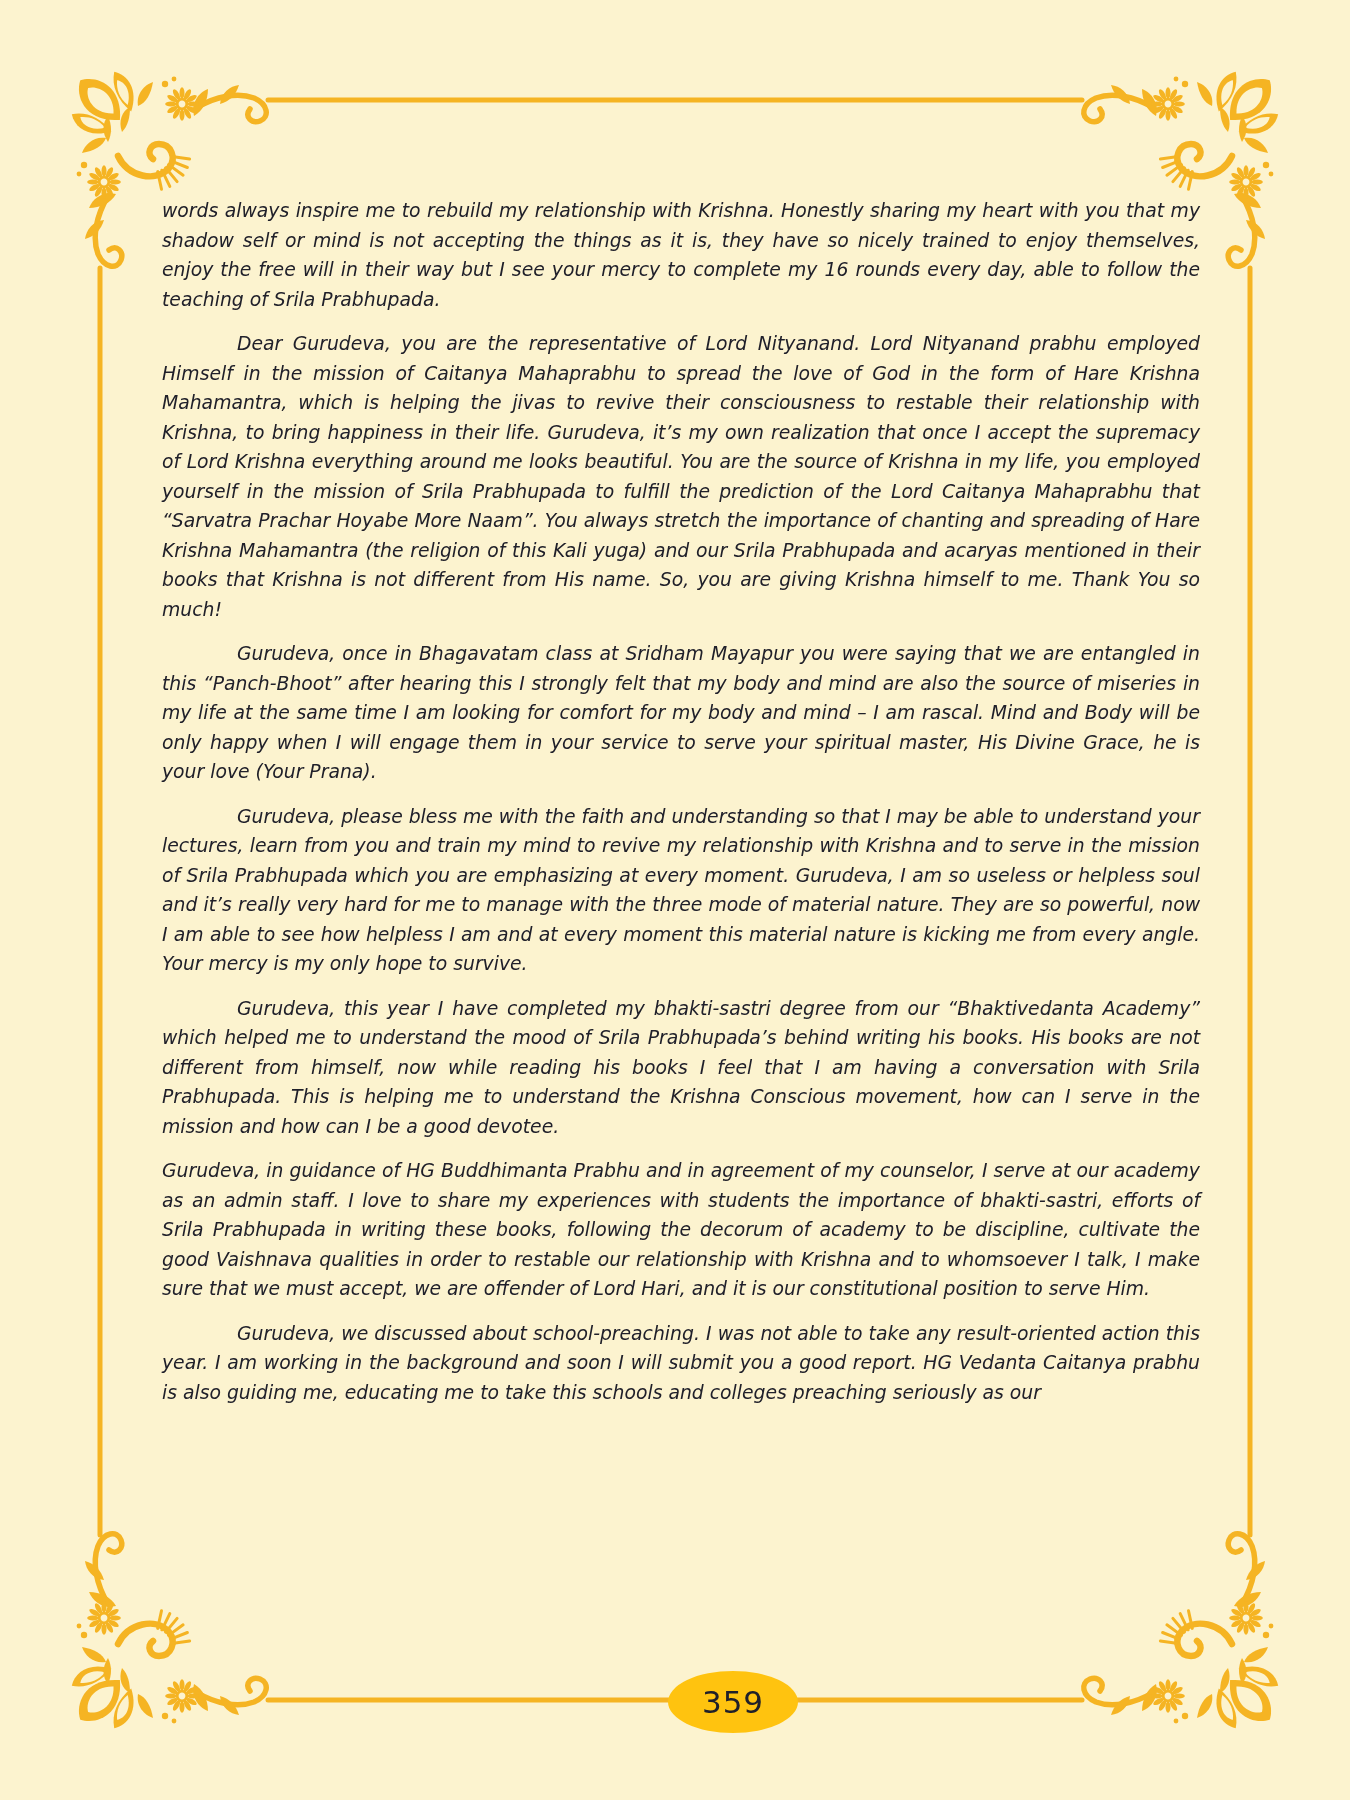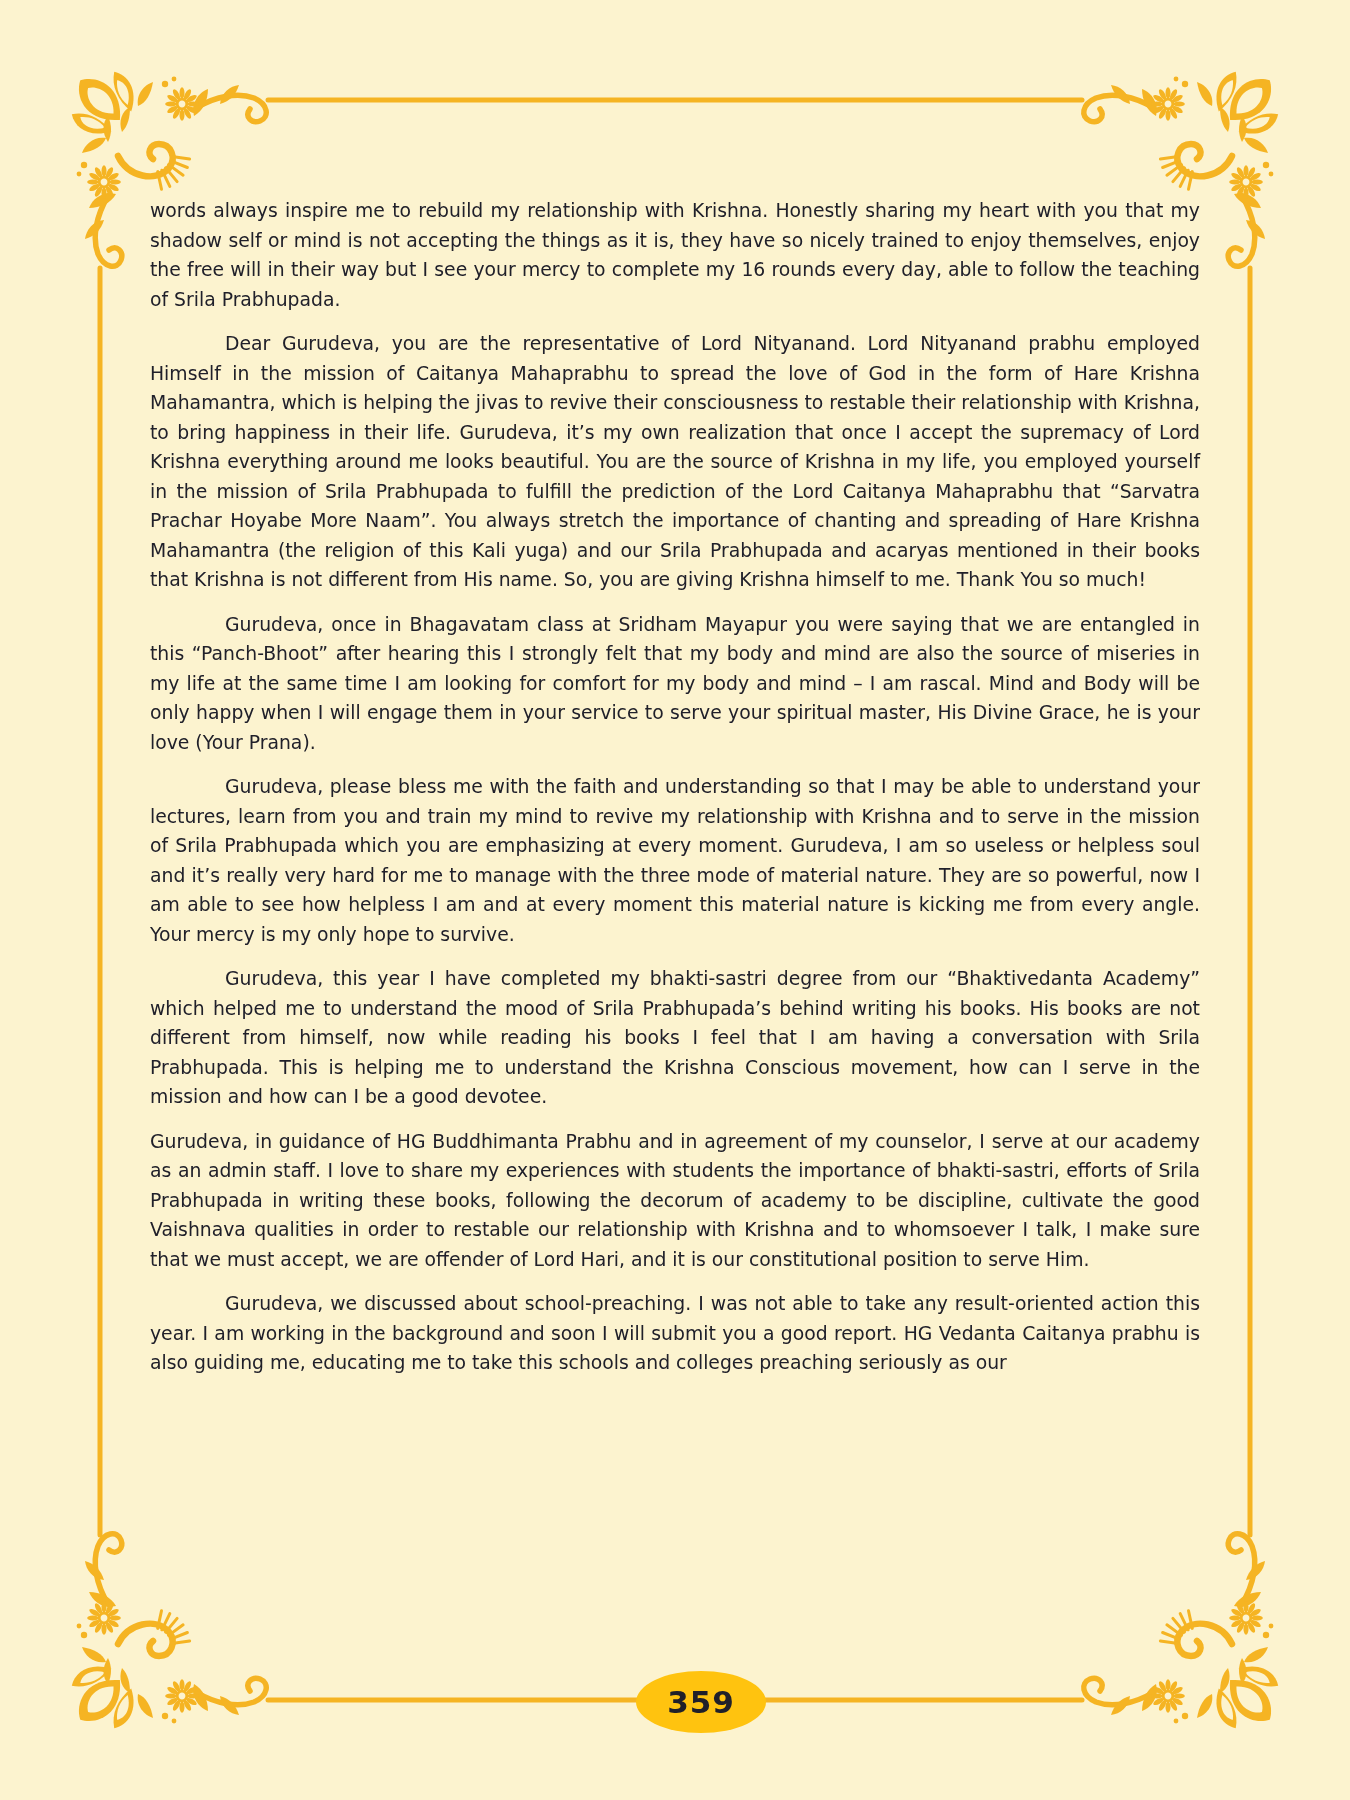--- a/index.html
+++ b/index.html
@@ -20,31 +20,30 @@
   }
   .frame{position:absolute;left:0;top:0;width:1350px;height:1800px;}
   .letter{
     position:absolute;
     left:150px;top:196px;width:1050px;
     color:var(--text_color);
     font-size:18.8px;
     line-height:29.5px;
     text-align:justify;
   }
-  .letter p{margin:0 0 15px 0;}
+  .letter p{margin:0 0 15px 12px;font-style:italic;}
   .letter p.indent{text-indent:75px;}
   .page-number-badge{
     position:absolute;
-    left:636px;top:1671px;
+    left:668px;top:1671px;
     width:130px;height:62px;
     background:var(--badge_gold);
     border-radius:50%;
     display:flex;align-items:center;justify-content:center;
     z-index:3;
-    font-weight:bold;
   }
   .page-number-badge span{
     font-size:31px;
     color:var(--text_color);
     letter-spacing:1px;
   }
 </style>
 </head>
 <body>
 

